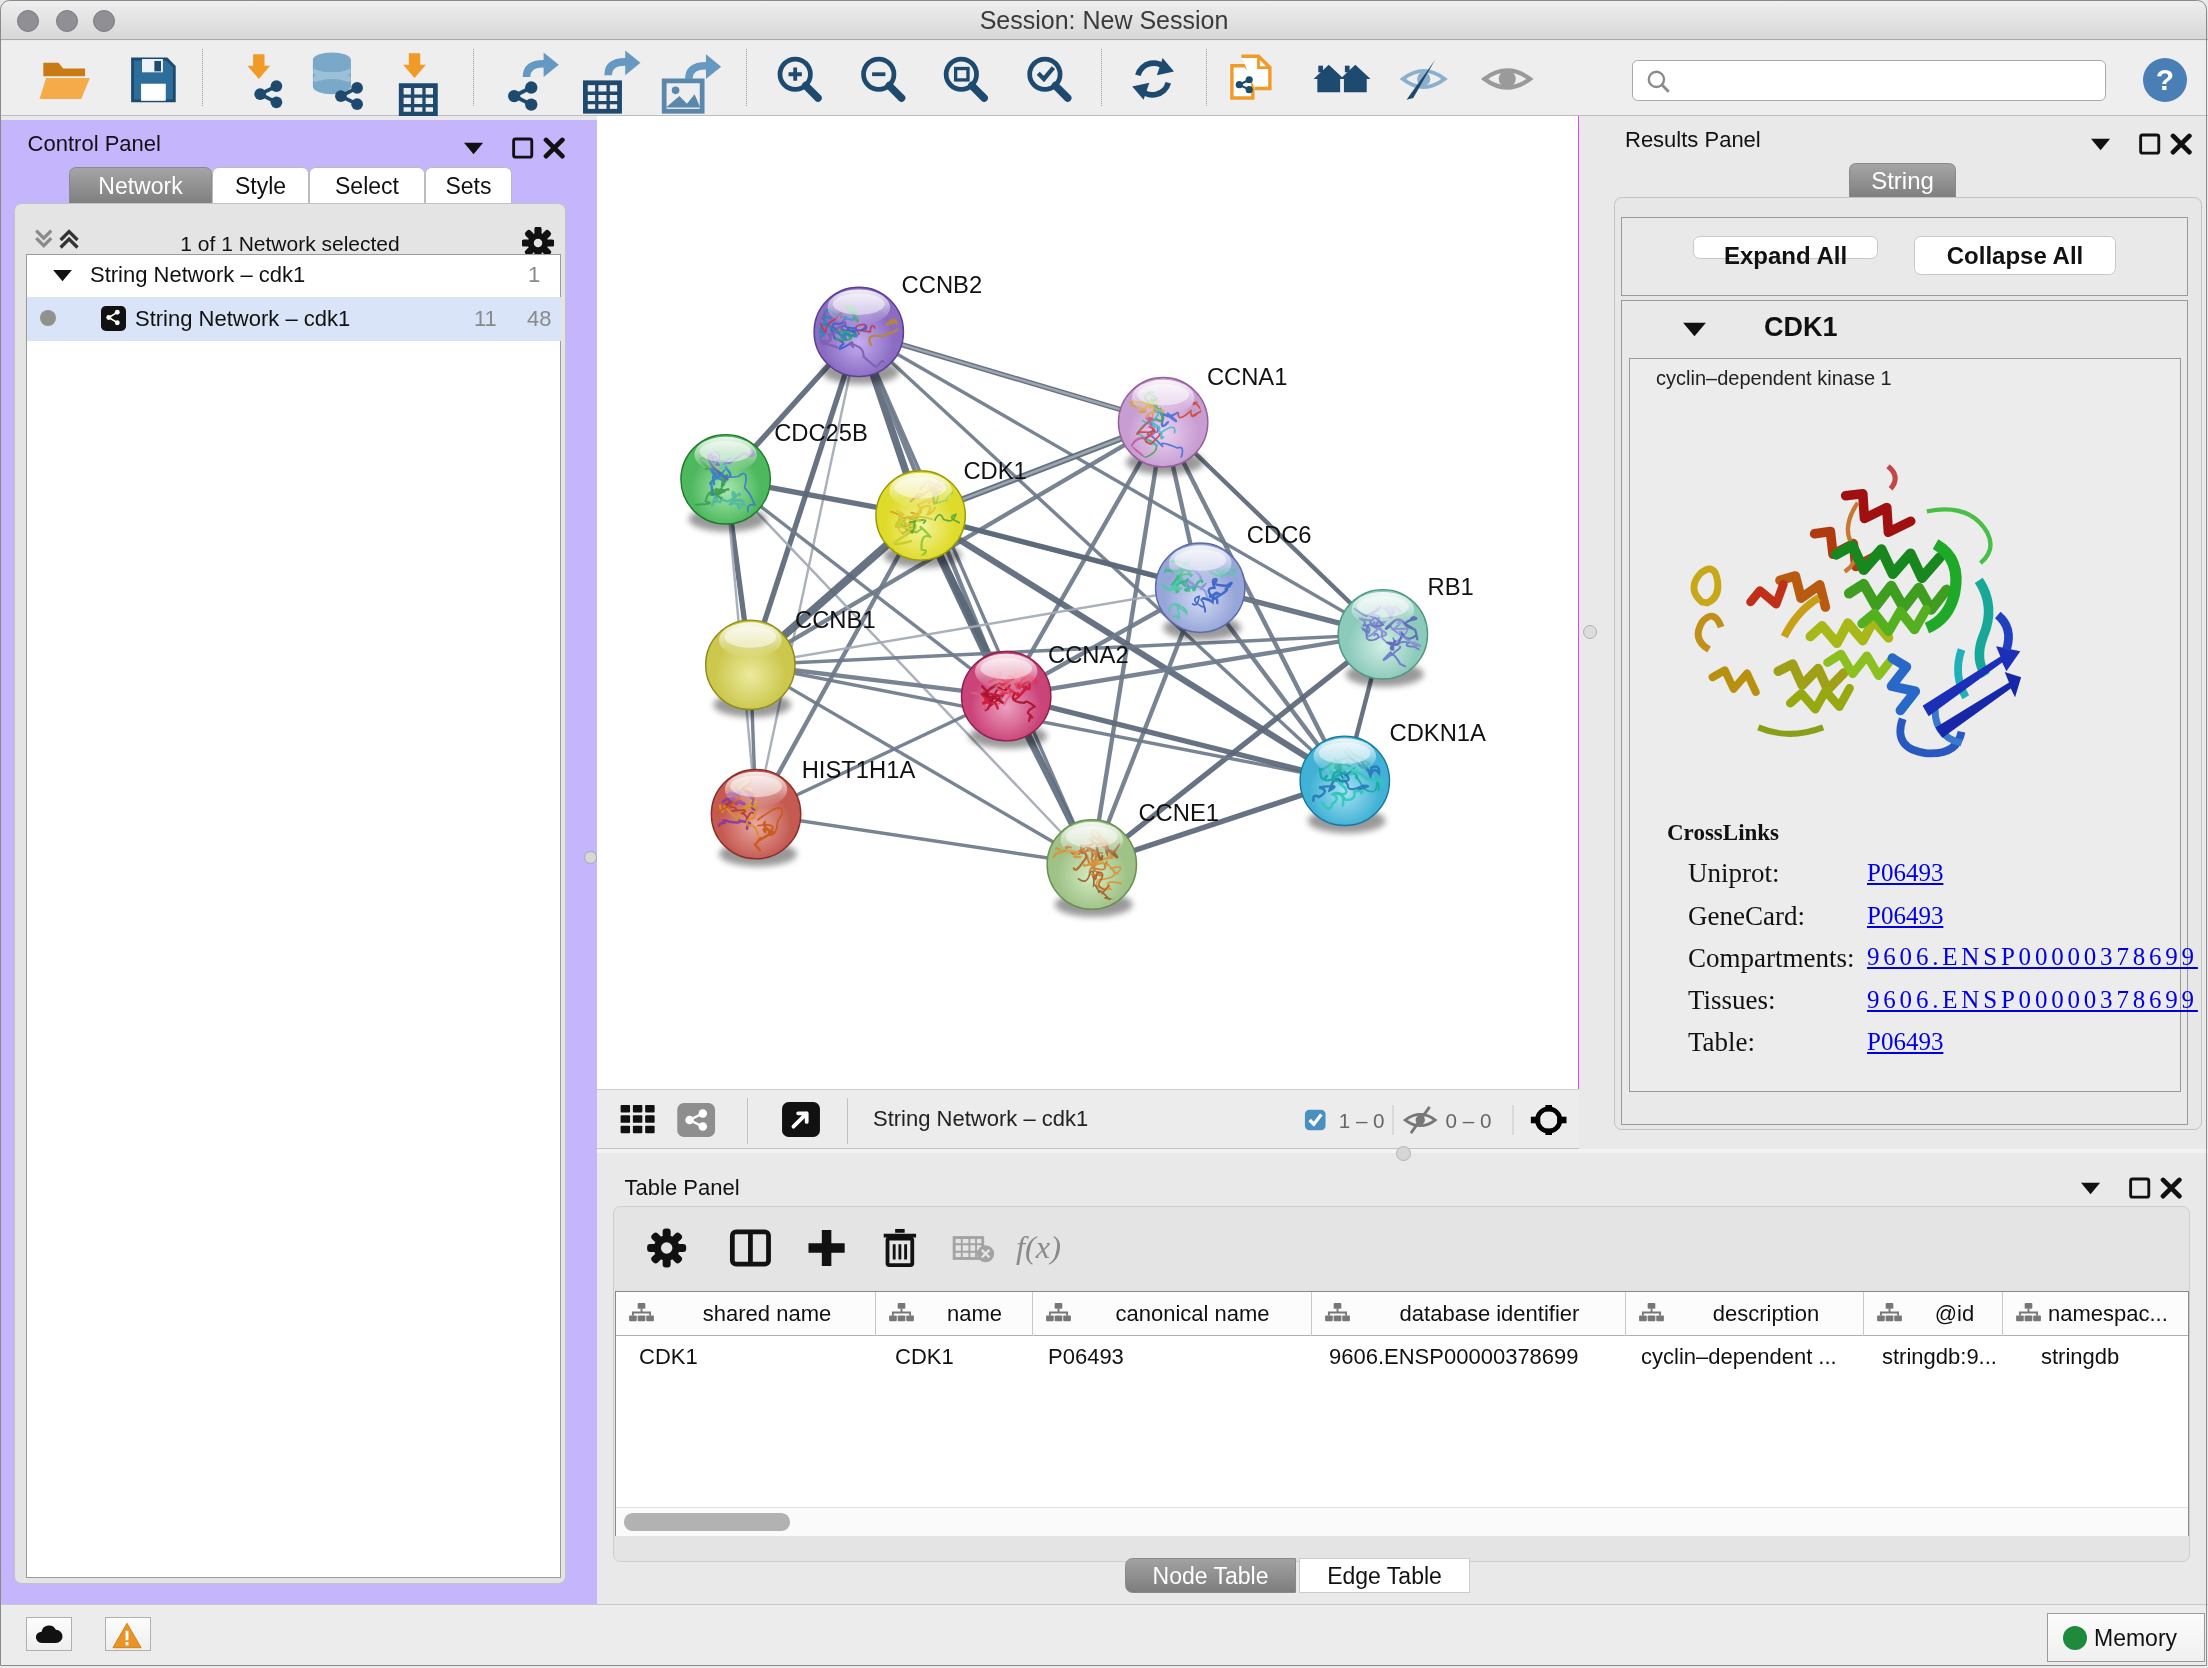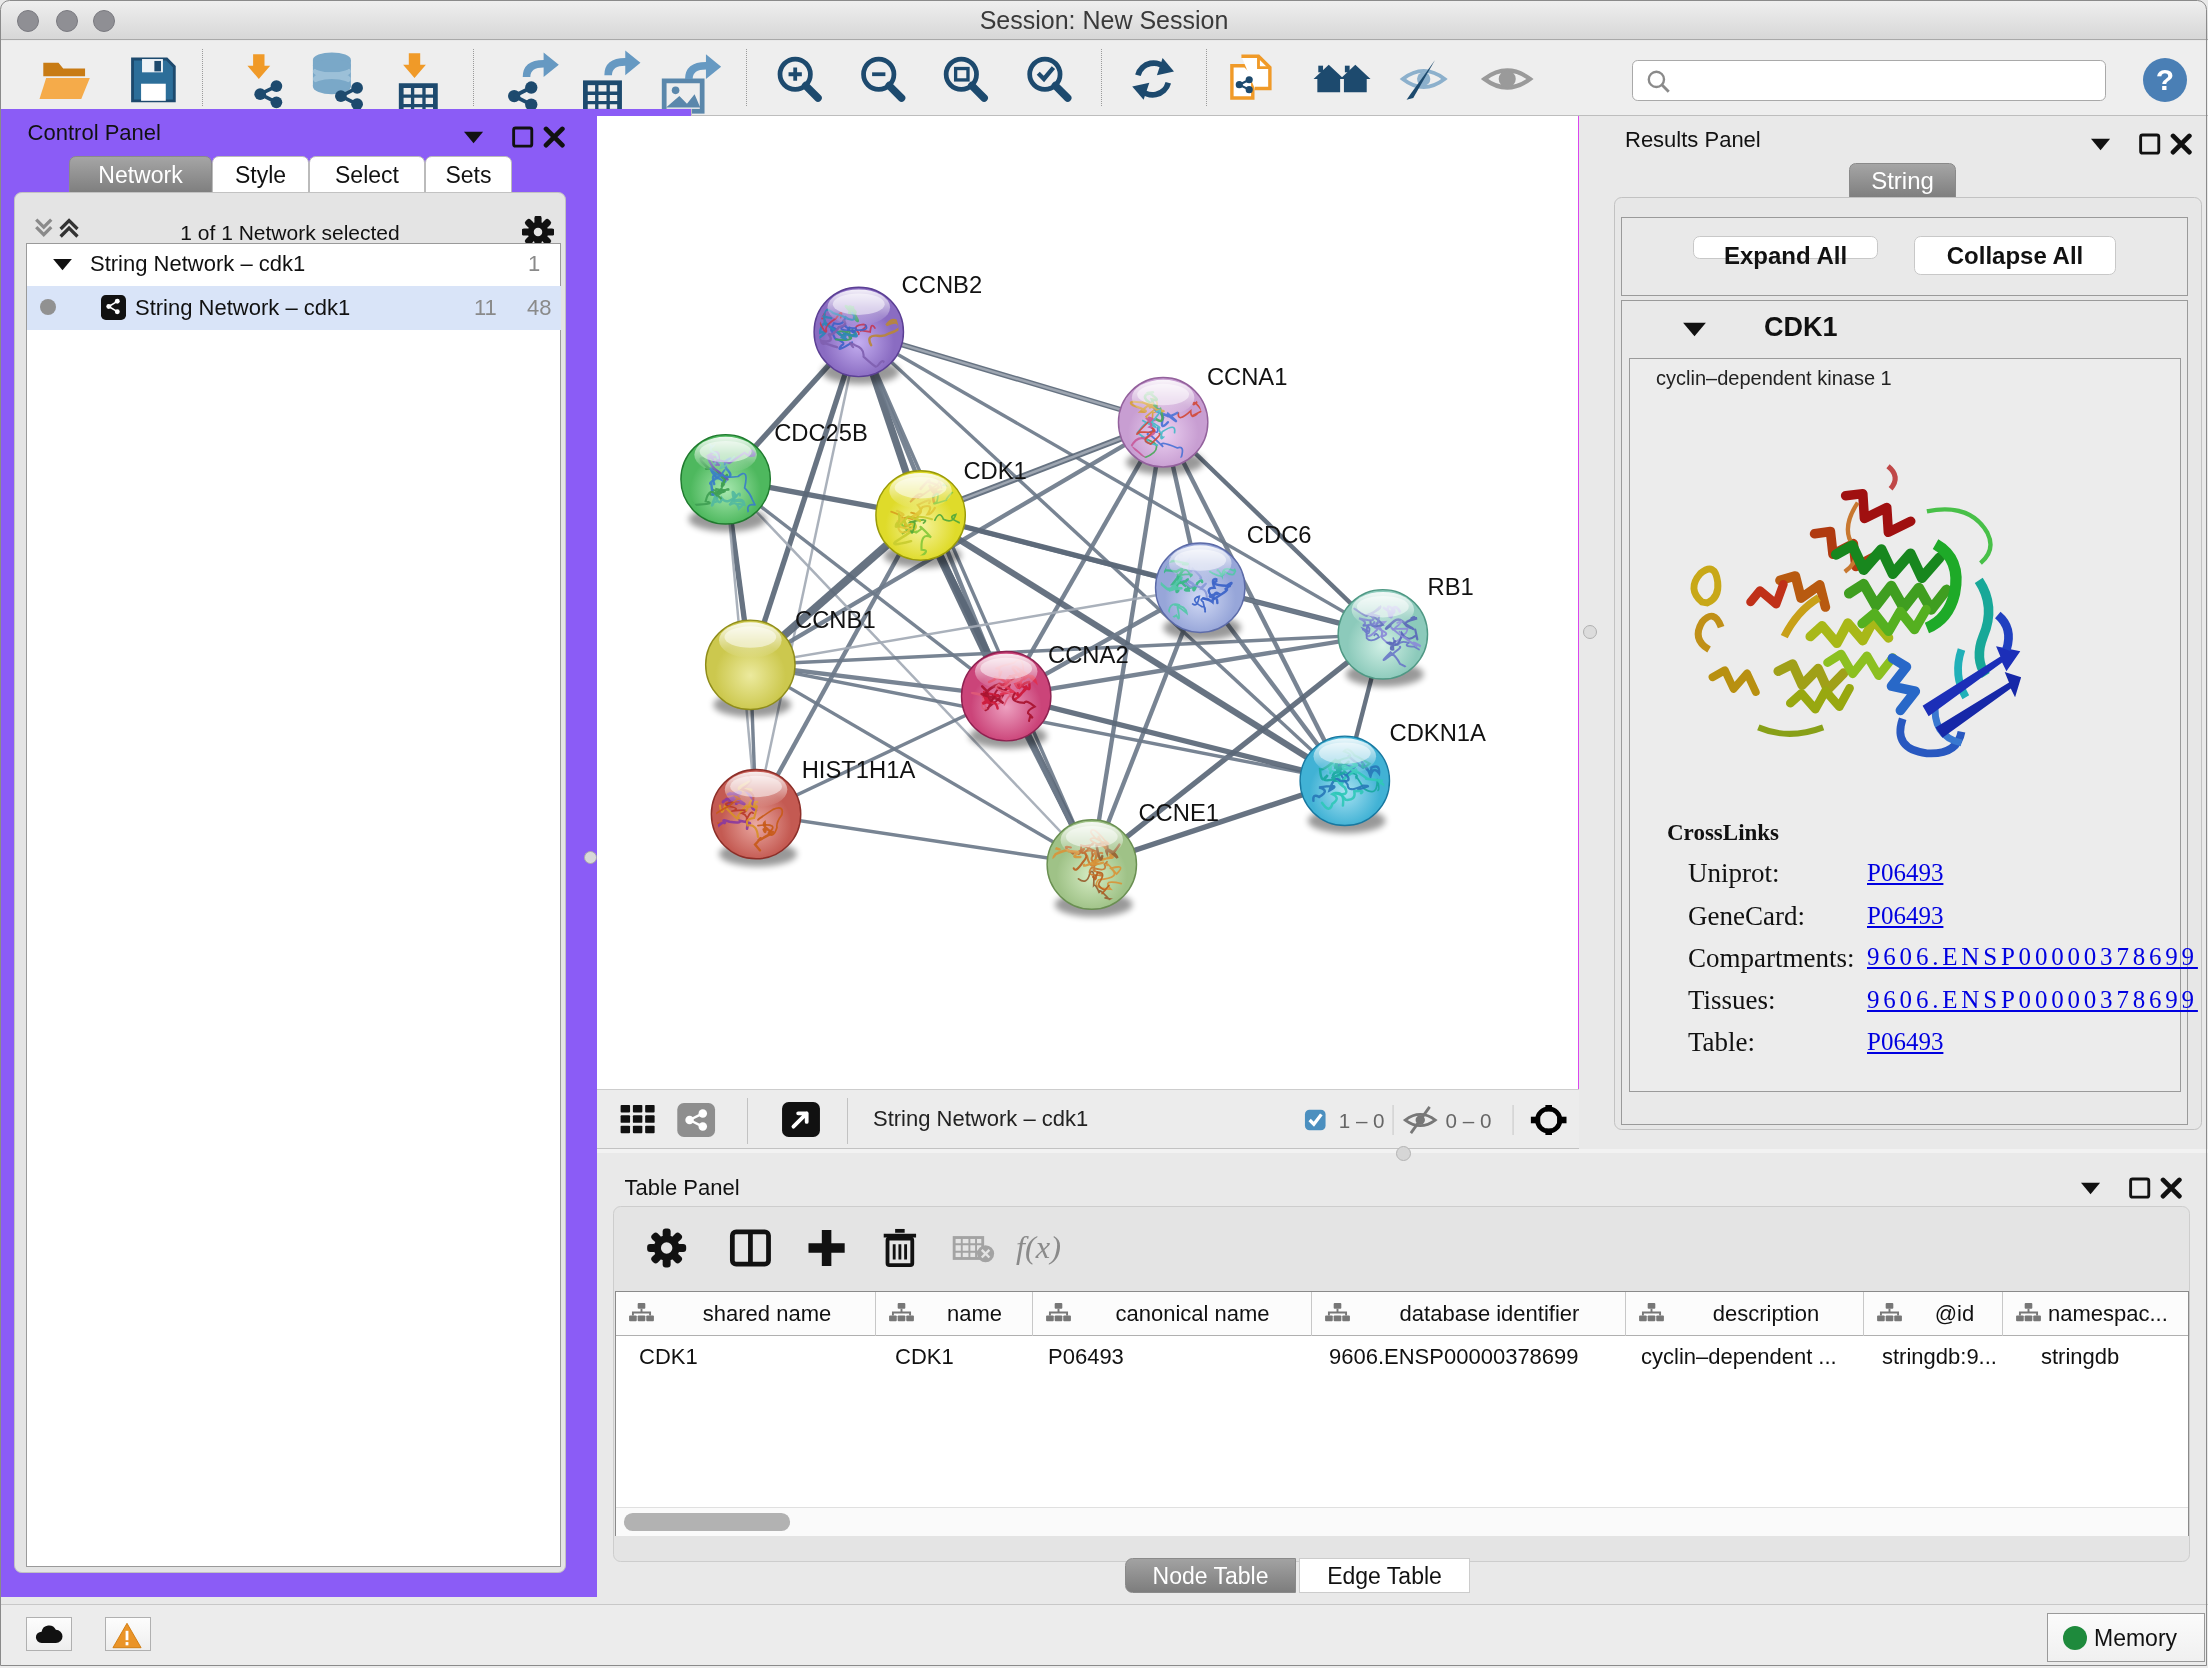--- a/index.html
+++ b/index.html
@@ -174,21 +174,21 @@
 <circle cx="0" cy="0" r="9" fill="#9a9a9a"></circle>
       </g>
     </g>
   </svg>
 <div class="abs searchbox"></div>
 <svg class="abs" style="left:1645px;top:68px" width="28.5" height="28.5" viewBox="0 0 30 30">
     <circle cx="12" cy="12" r="8" fill="none" stroke="#8a8a8a" stroke-width="2.5"></circle>
     <path d="M18 18 L25 25" stroke="#8a8a8a" stroke-width="3"></path>
   </svg>
 <div class="abs" style="left:2143px;top:58px;width:44px;height:44px;border-radius:50%;background:#4a7fb5;color:#fff;font-size:30px;font-weight:bold;text-align:center;line-height:44px">?</div>
-<div class="abs" style="left:0;top:109px;width:692px;height:1488px;background:#8b5cf6;border-right:1px solid #c0c0c0">
+<div class="abs" style="left:0;top:120px;width:692px;height:1488px;background:#c4b5fd;border-right:1px solid #c0c0c0">
     <div class="abs panel-title" style="left:27.6px;top:11.4px">Control Panel</div>
     <svg class="abs" style="left:464px;top:17px" width="105" height="23" viewBox="0 0 110 24">
 <path d="M0 6 L20 6 L10 18 Z" fill="#111"></path>
 <rect x="52" y="2" width="19" height="19" fill="none" stroke="#111" stroke-width="3" rx="2"></rect>
 <path d="M86 3 L103 20 M103 3 L86 20" stroke="#111" stroke-width="5" stroke-linecap="round"></path>
     </svg>
     <div class="abs" style="left:69px;top:47px;width:143px;height:37px;background:linear-gradient(#a5a5a5,#7f7f7f);color:#fff;border:1px solid #8a8a8a;border-radius:6.7px 6.7px 0 0;font-size:23px;text-align:center;line-height:36px">Network</div>
     <div class="abs" style="left:212px;top:47px;width:97px;height:37px;background:#fff;color:#111;border:1px solid #bbb;border-radius:6.7px 6.7px 0 0;font-size:23px;text-align:center;line-height:36px">Style</div>
     <div class="abs" style="left:309px;top:47px;width:116px;height:37px;background:#fff;color:#111;border:1px solid #bbb;border-radius:6.7px 6.7px 0 0;font-size:23px;text-align:center;line-height:36px">Select</div>
     <div class="abs" style="left:425px;top:47px;width:87px;height:37px;background:#fff;color:#111;border:1px solid #bbb;border-radius:6.7px 6.7px 0 0;font-size:23px;text-align:center;line-height:36px">Sets</div>

